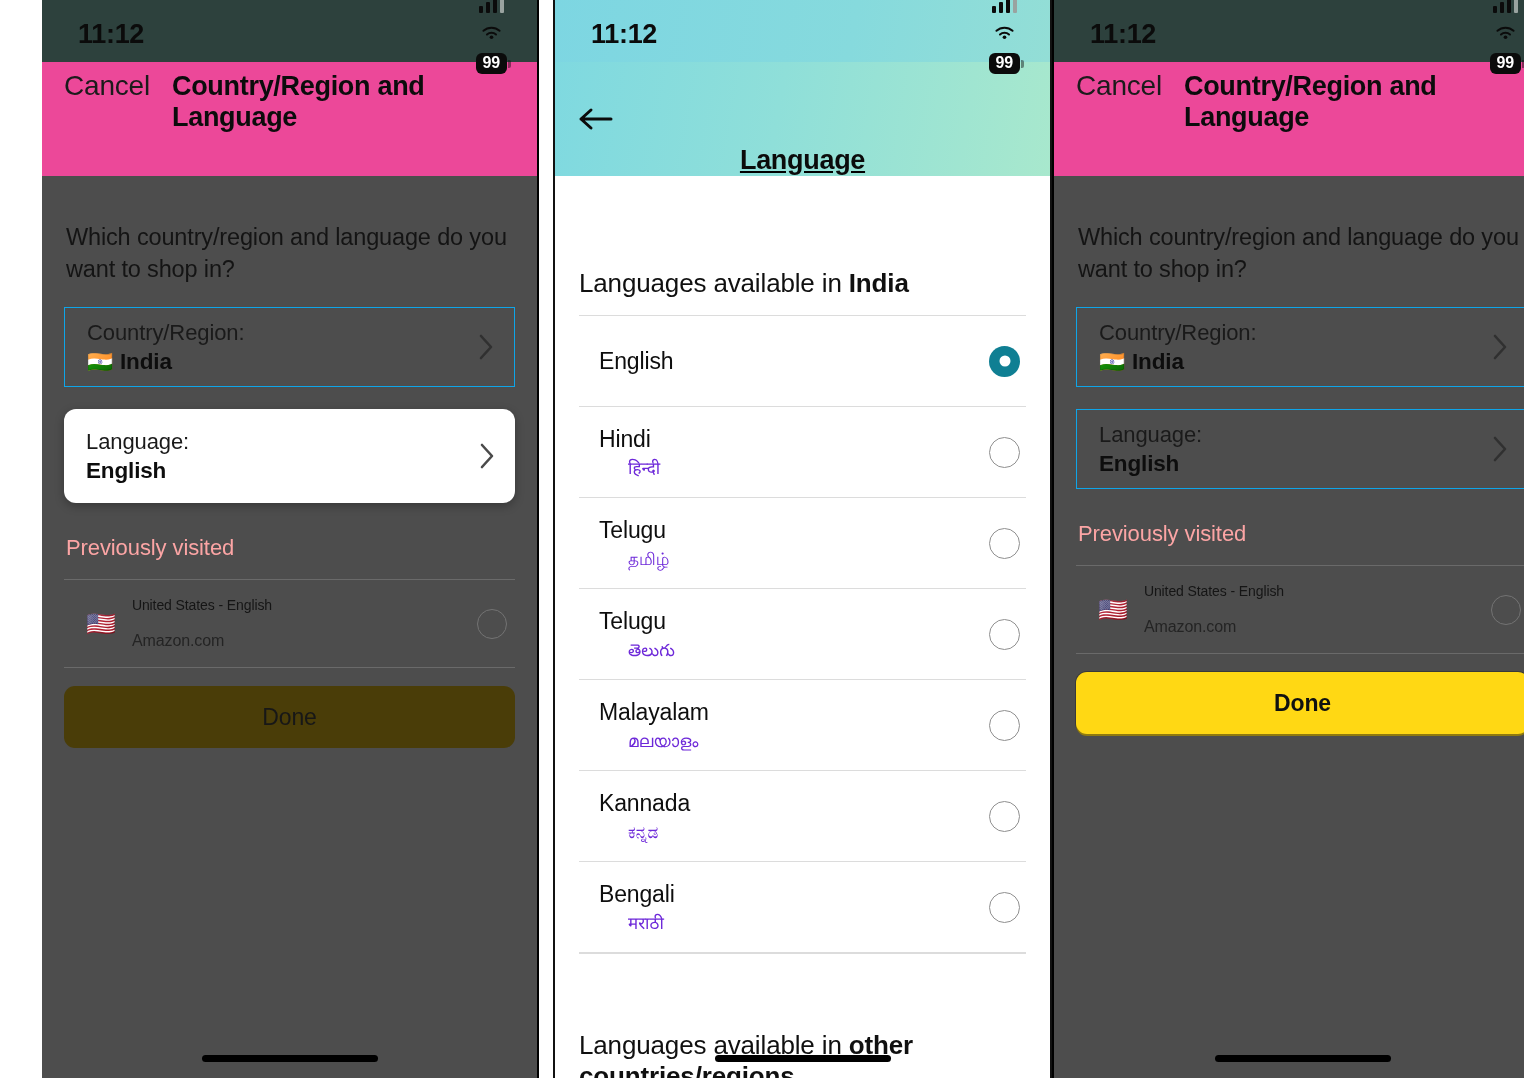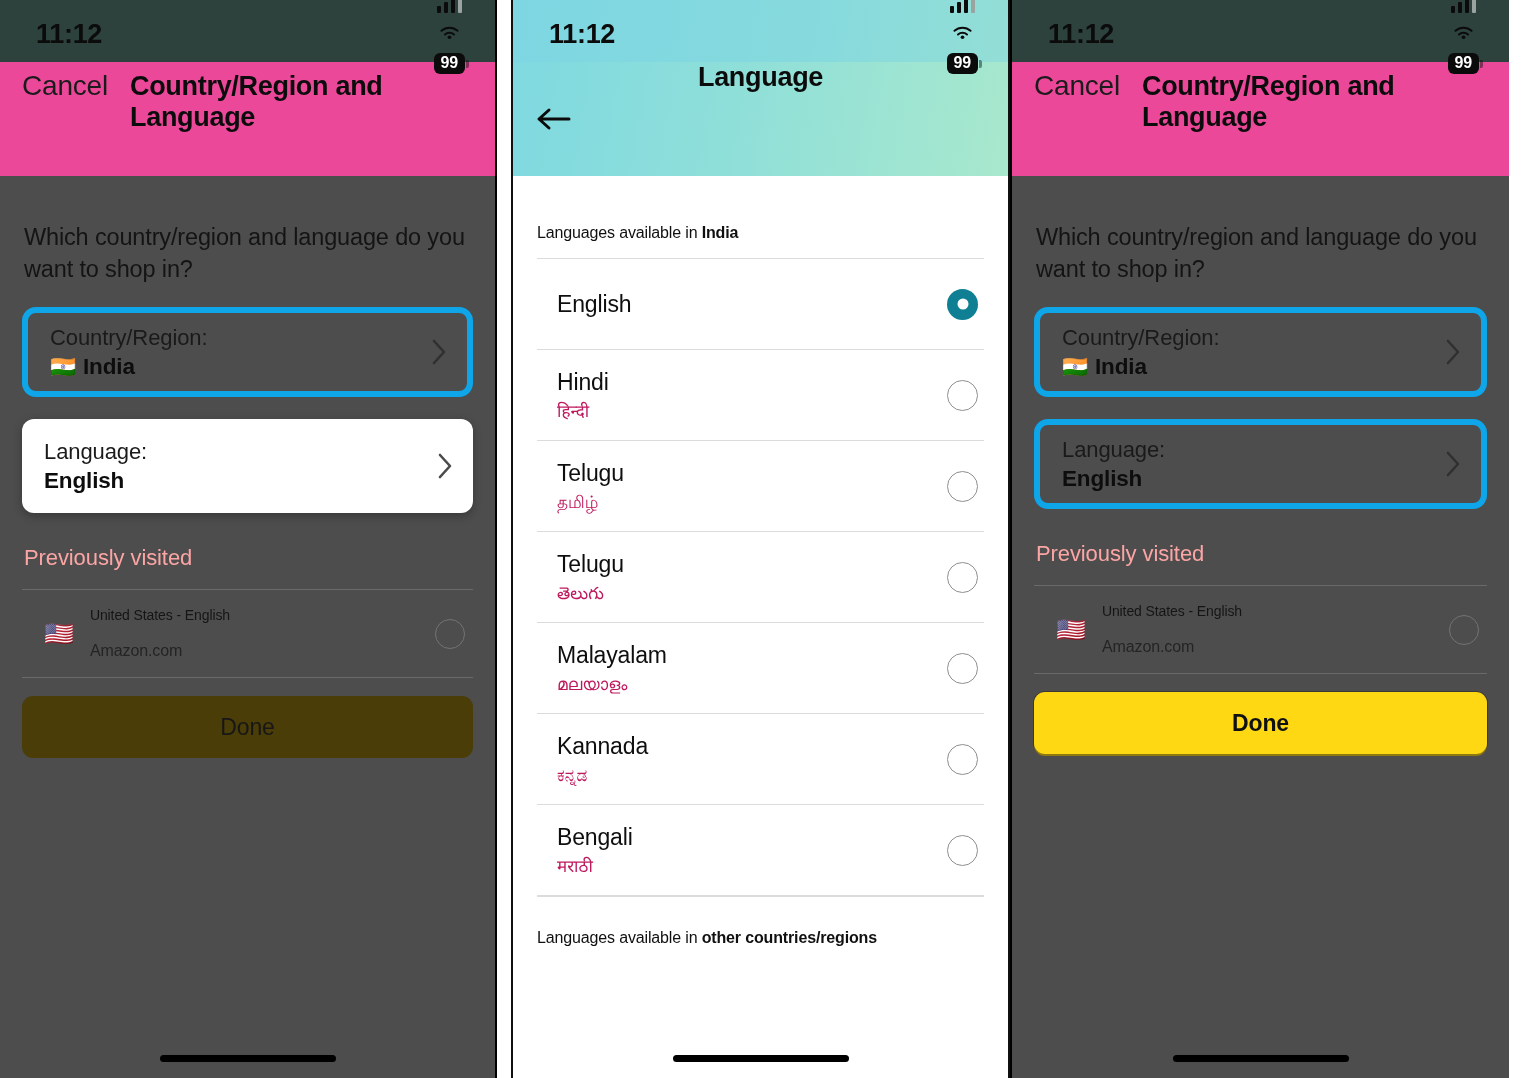--- a/index.html
+++ b/index.html
@@ -11,20 +11,21 @@
     font-family: "Liberation Sans", "DejaVu Sans", sans-serif;
     overflow: hidden;
   }
 
   #stage {
     width: 1524px;
     height: 1078px;
     display: flex;
     background: #ffffff;
     position: relative;
+    padding-left: 42px;
   }
 
   .panel {
     position: relative;
     height: 1078px;
     overflow: hidden;
     background: #ffffff;
     flex: 0 0 auto;
   }
   .panel-1 { width: 497px; border-right: 2px solid #000; }
@@ -104,24 +105,25 @@
     font-size: 27px;
     font-weight: 700;
     color: #0c0c0c;
     letter-spacing: -0.3px;
   }
 
   .hdr-teal {
     height: 114px;
     background: linear-gradient(100deg, #7fd9e0 0%, #8fdfd9 45%, #a8e8cd 100%);
     display: flex;
-    align-items: flex-start;
+    align-items: flex-end;
     justify-content: center;
     position: relative;
     z-index: 2;
+    text-decoration: underline;
   }
   .hdr-teal .back {
     position: absolute;
     left: 22px;
     top: 50%;
     transform: translateY(-50%);
     width: 42px; height: 30px;
     cursor: pointer;
   }
   .hdr-teal .t {
@@ -143,23 +145,23 @@
   }
   .prompt {
     font-size: 23.5px;
     line-height: 1.35;
     color: #141414;
     padding: 46px 2px 0 2px;
     letter-spacing: -0.15px;
   }
   .sel-card {
     margin-top: 22px;
-    border: 6px solid #0ea5e9;
-    border-radius: 14px;
-    height: 90px;
+    border: 1px solid #0ea5e9;
+    border-radius: 0;
+    height: 80px;
     padding: 0 20px 0 22px;
     display: flex;
     align-items: center;
     justify-content: space-between;
   }
   .sel-card.active {
     background: #ffffff;
     border: none;
     border-radius: 12px;
     box-shadow: 0 3px 10px rgba(0,0,0,.28);
@@ -229,46 +231,48 @@
   }
 
   
   .list-body {
     background: #ffffff;
     height: calc(1078px - 62px - 114px);
     padding: 0 24px;
     overflow: hidden;
   }
   .sec-head {
-    font-size: 16px;
+    font-size: 26px;
     color: #101010;
     letter-spacing: -0.15px;
     padding: 48px 0 16px 0;
+    margin-top: 44px;
   }
   .sec-head b { font-weight: 700; }
   .row-div { height: 1px; background: #dcdcdc; }
   .lang-row {
     display: flex;
     align-items: center;
     justify-content: space-between;
     padding: 0 6px 0 20px;
     height: 90px;
     cursor: pointer;
   }
   .lang-en {
     font-size: 23px;
     color: #0e0e0e;
     letter-spacing: -0.15px;
     line-height: 1.25;
   }
   .lang-native {
     font-size: 17px;
-    color: #be185d;
+    color: #6d28d9;
     margin-top: 4px;
     line-height: 1.25;
+    margin-left: 29px;
   }
   .radio {
     width: 31px; height: 31px;
     border-radius: 50%;
     border: 1.7px solid #8f8f8f;
     flex: 0 0 auto;
     background: #fff;
   }
   .radio.sel {
     border: none;

